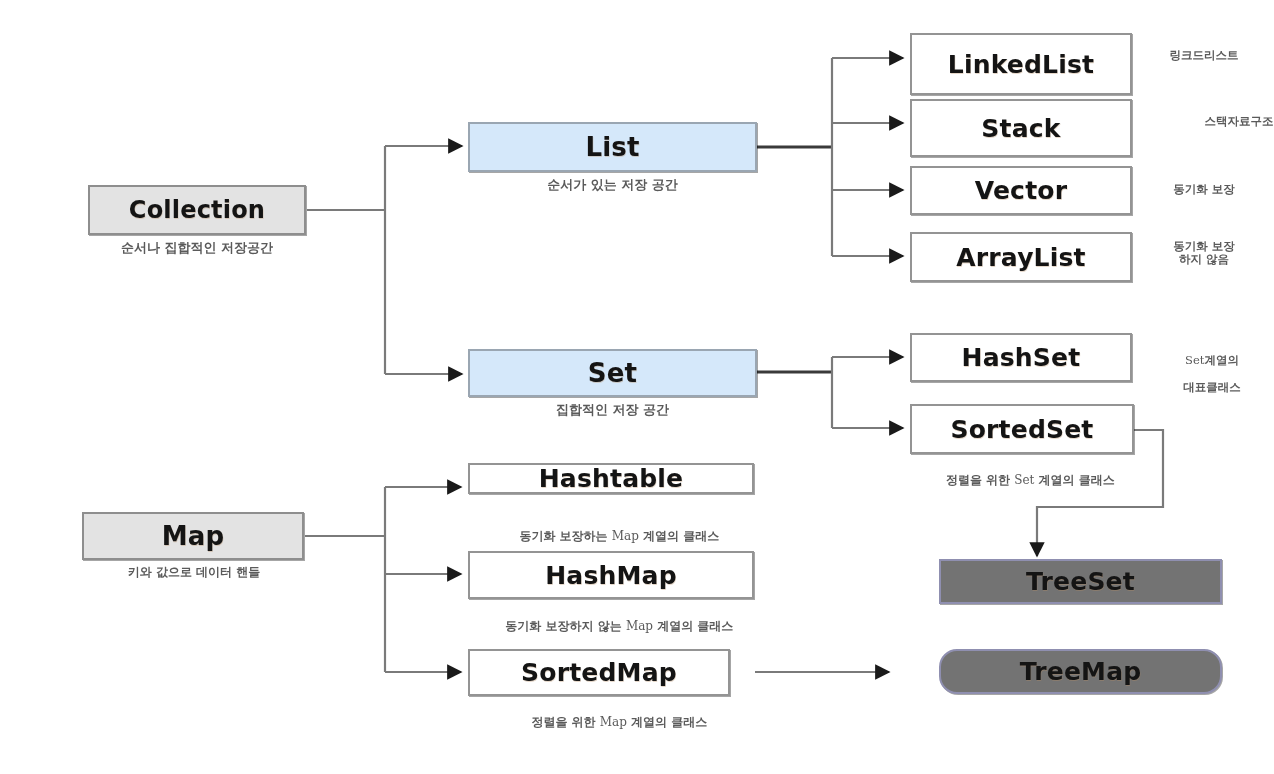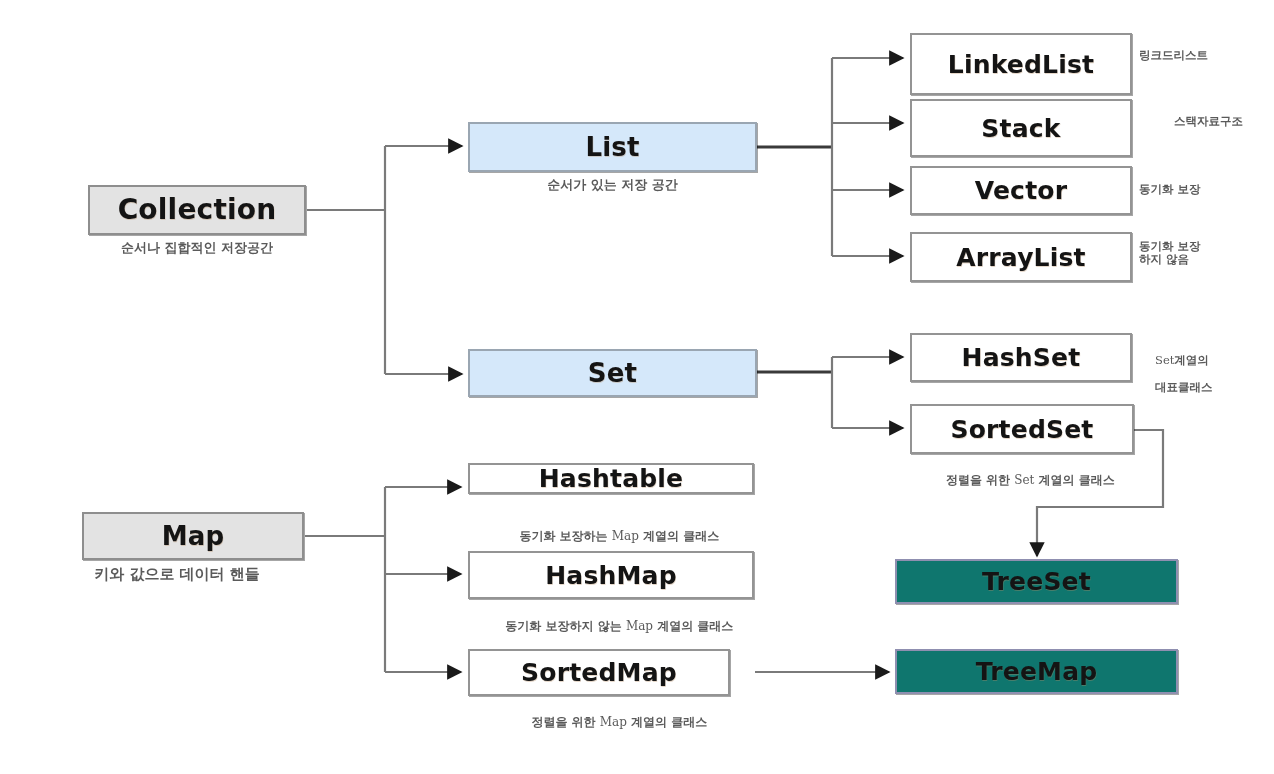--- a/index.html
+++ b/index.html
@@ -39,31 +39,31 @@
   .node .node-label {
     font-weight: bold;
     color: #141414;
     letter-spacing: 0.2px;
     line-height: 1;
     text-shadow: 0.5px 0.5px 0 rgba(180,140,100,0.35);
   }
   .node.grey  { background: #e3e3e3; border-color: #8e8e8e; }
   .node.blue  { background: #d5e8fa; border-color: #9aa6b2; }
   .node.white { background: #ffffff; border-color: #949494; }
-  .node.purple{ background: #0f766e; border-color: #8f8fb0; }
+  .node.purple{ background: #737373; border-color: #8f8fb0; margin-left: 44px; }
 
   .caption {
     position: absolute;
     color: #5a5a5a;
     font-weight: bold;
     line-height: 1.15;
     white-space: pre;
   }
   .caption.center { text-align: center; }
-  .caption.left   { text-align: left; }
+  .caption.left   { text-align: center; }
   .note-lat {
     font-family: "DejaVu Serif", "Liberation Serif", serif;
     font-weight: normal;
   }
 </style>
 </head>
 <body>
 
 <div id="canvas">
 
@@ -98,32 +98,33 @@
       <path d="M 385 487 L 385 672"></path>
       <path d="M 385 487 L 461 487" marker-end="url(#arrow)"></path>
       <path d="M 385 574 L 461 574" marker-end="url(#arrow)"></path>
       <path d="M 385 672 L 461 672" marker-end="url(#arrow)"></path>
 
       <path d="M 755 672 L 889 672" marker-end="url(#arrow)"></path>
     </g>
   </svg>
 
   <div class="node grey" style="left:88px; top:185px; width:218px; height:50px;">
-    <span class="node-label" style="font-size:28px;">Collection</span>
+    <span class="node-label" style="font-size:24px;">Collection</span>
   </div>
   <div class="caption center" style="left:88px; top:241px; width:218px; font-size:13px;">순서나 집합적인 저장공간</div>
 
   <div class="node blue" style="left:468px; top:122px; width:289px; height:50px;">
     <span class="node-label" style="font-size:26px;">List</span>
   </div>
   <div class="caption center" style="left:468px; top:178px; width:289px; font-size:13px;">순서가 있는 저장 공간</div>
 
   <div class="node blue" style="left:468px; top:349px; width:289px; height:48px;">
     <span class="node-label" style="font-size:26px;">Set</span>
   </div>
+  <div class="caption center" style="left:468px; top:403px; width:289px; font-size:13px;">집합적인 저장 공간</div>
 
   <div class="node white" style="left:910px; top:33px; width:222px; height:62px;">
     <span class="node-label" style="font-size:25px;">LinkedList</span>
   </div>
   <div class="caption left" style="left:1139px; top:49px; width:130px; font-size:11.5px;">링크드리스트</div>
 
   <div class="node white" style="left:910px; top:99px; width:222px; height:58px;">
     <span class="node-label" style="font-size:25px;">Stack</span>
   </div>
   <div class="caption left" style="left:1139px; top:115px; width:130px; font-size:11.5px;margin-left:35px;">스택자료구조</div>
@@ -154,21 +155,21 @@
     <span>정렬을 위한 </span><span class="note-lat">Set</span><span> 계열의 클래스</span>
   </div>
 
   <div class="node purple" style="left:895px; top:559px; width:283px; height:45px;">
     <span class="node-label" style="font-size:25px;">TreeSet</span>
   </div>
 
   <div class="node grey" style="left:82px; top:512px; width:222px; height:48px;">
     <span class="node-label" style="font-size:26px;">Map</span>
   </div>
-  <div class="caption center" style="left:56px; top:566px; width:242px; font-size:15px;">키와 값으로 데이터 핸들</div>
+  <div class="caption center" style="left:73px; top:566px; width:242px; font-size:12px;">키와 값으로 데이터 핸들</div>
 
   <div class="node white" style="left:468px; top:463px; width:286px; height:31px;">
     <span class="node-label" style="font-size:25px;">Hashtable</span>
   </div>
   <div class="caption center" style="left:458px; top:516px; width:306px; font-size:12px;">
     <span>동기화 보장하는 </span><span class="note-lat">Map</span><span> 계열의 클래스</span>
   </div>
 
   <div class="node white" style="left:468px; top:551px; width:286px; height:48px;">
     <span class="node-label" style="font-size:25px;">HashMap</span>
@@ -177,17 +178,17 @@
     <span>동기화 보장하지 않는 </span><span class="note-lat">Map</span><span> 계열의 클래스</span>
   </div>
 
   <div class="node white" style="left:468px; top:649px; width:262px; height:47px;">
     <span class="node-label" style="font-size:25px;">SortedMap</span>
   </div>
   <div class="caption center" style="left:458px; top:702px; width:306px; font-size:12px;">
     <span>정렬을 위한 </span><span class="note-lat">Map</span><span> 계열의 클래스</span>
   </div>
 
-  <div class="node purple" style="left:895px; top:649px; width:283px; height:45px;">
+  <div class="node purple" style="left:895px; top:649px; width:283px; height:45px;border-radius:18px;">
     <span class="node-label" style="font-size:25px;">TreeMap</span>
   </div>
 
 </div>
 
 </body></html>

